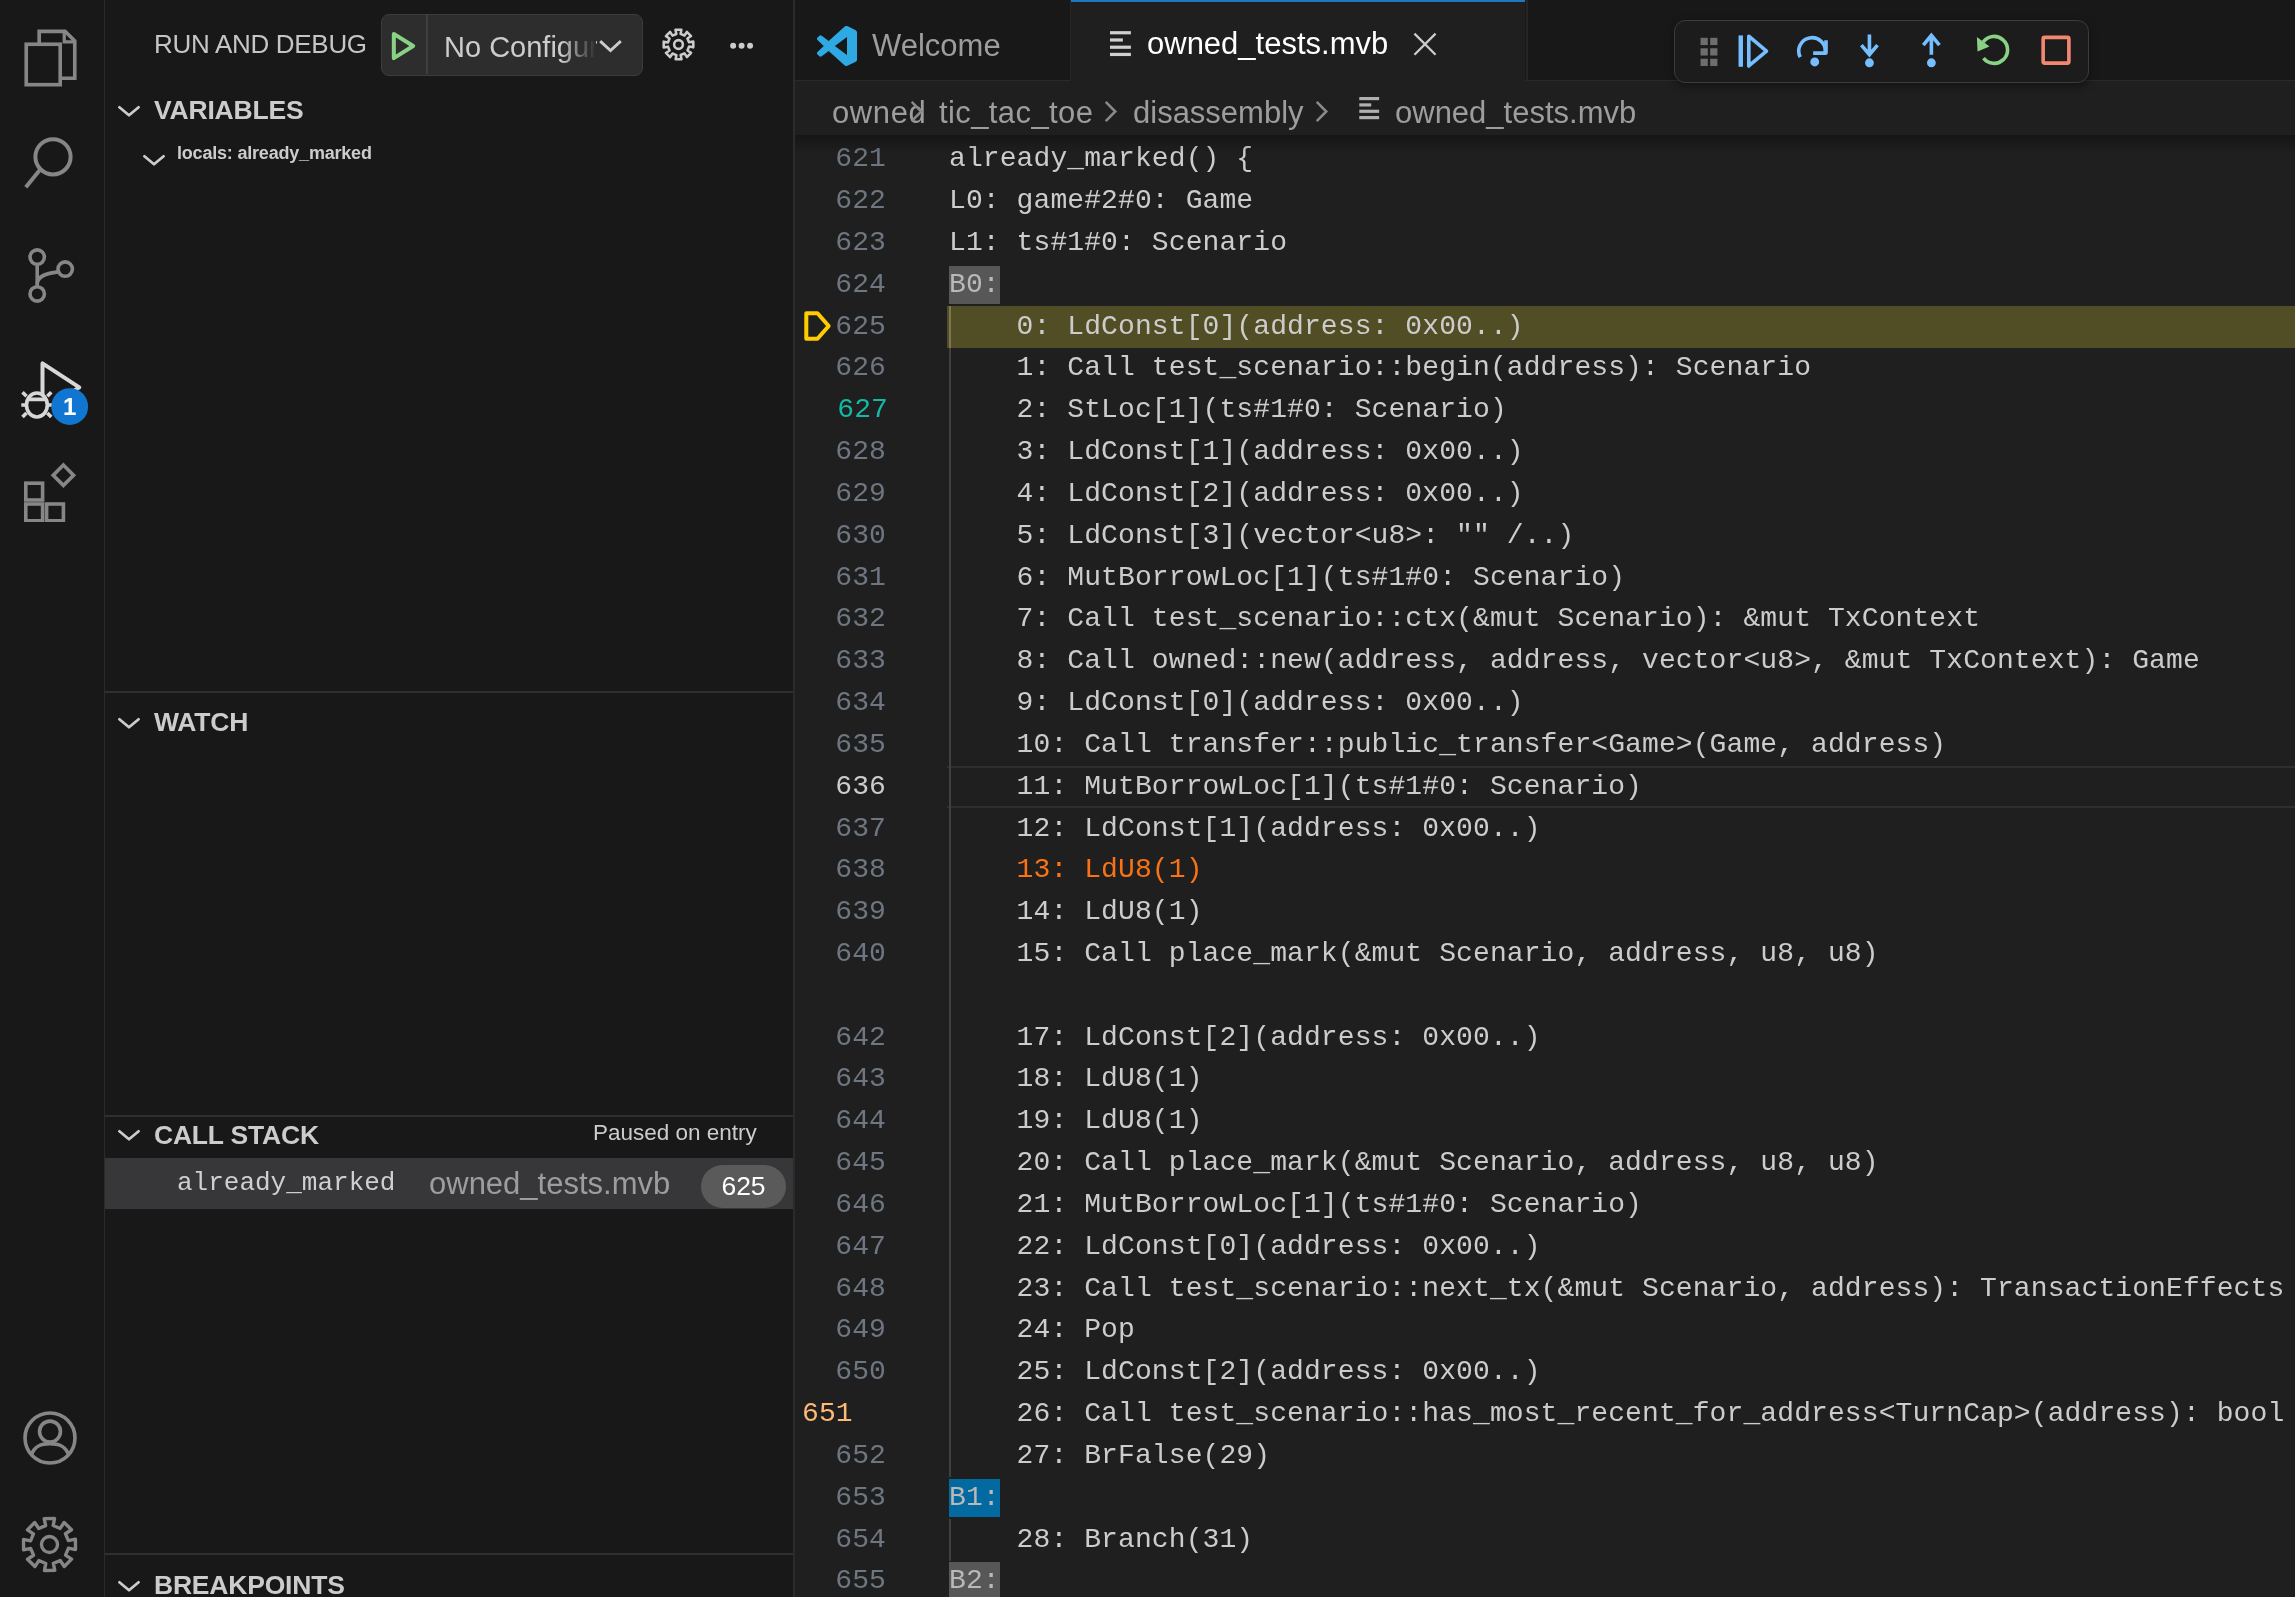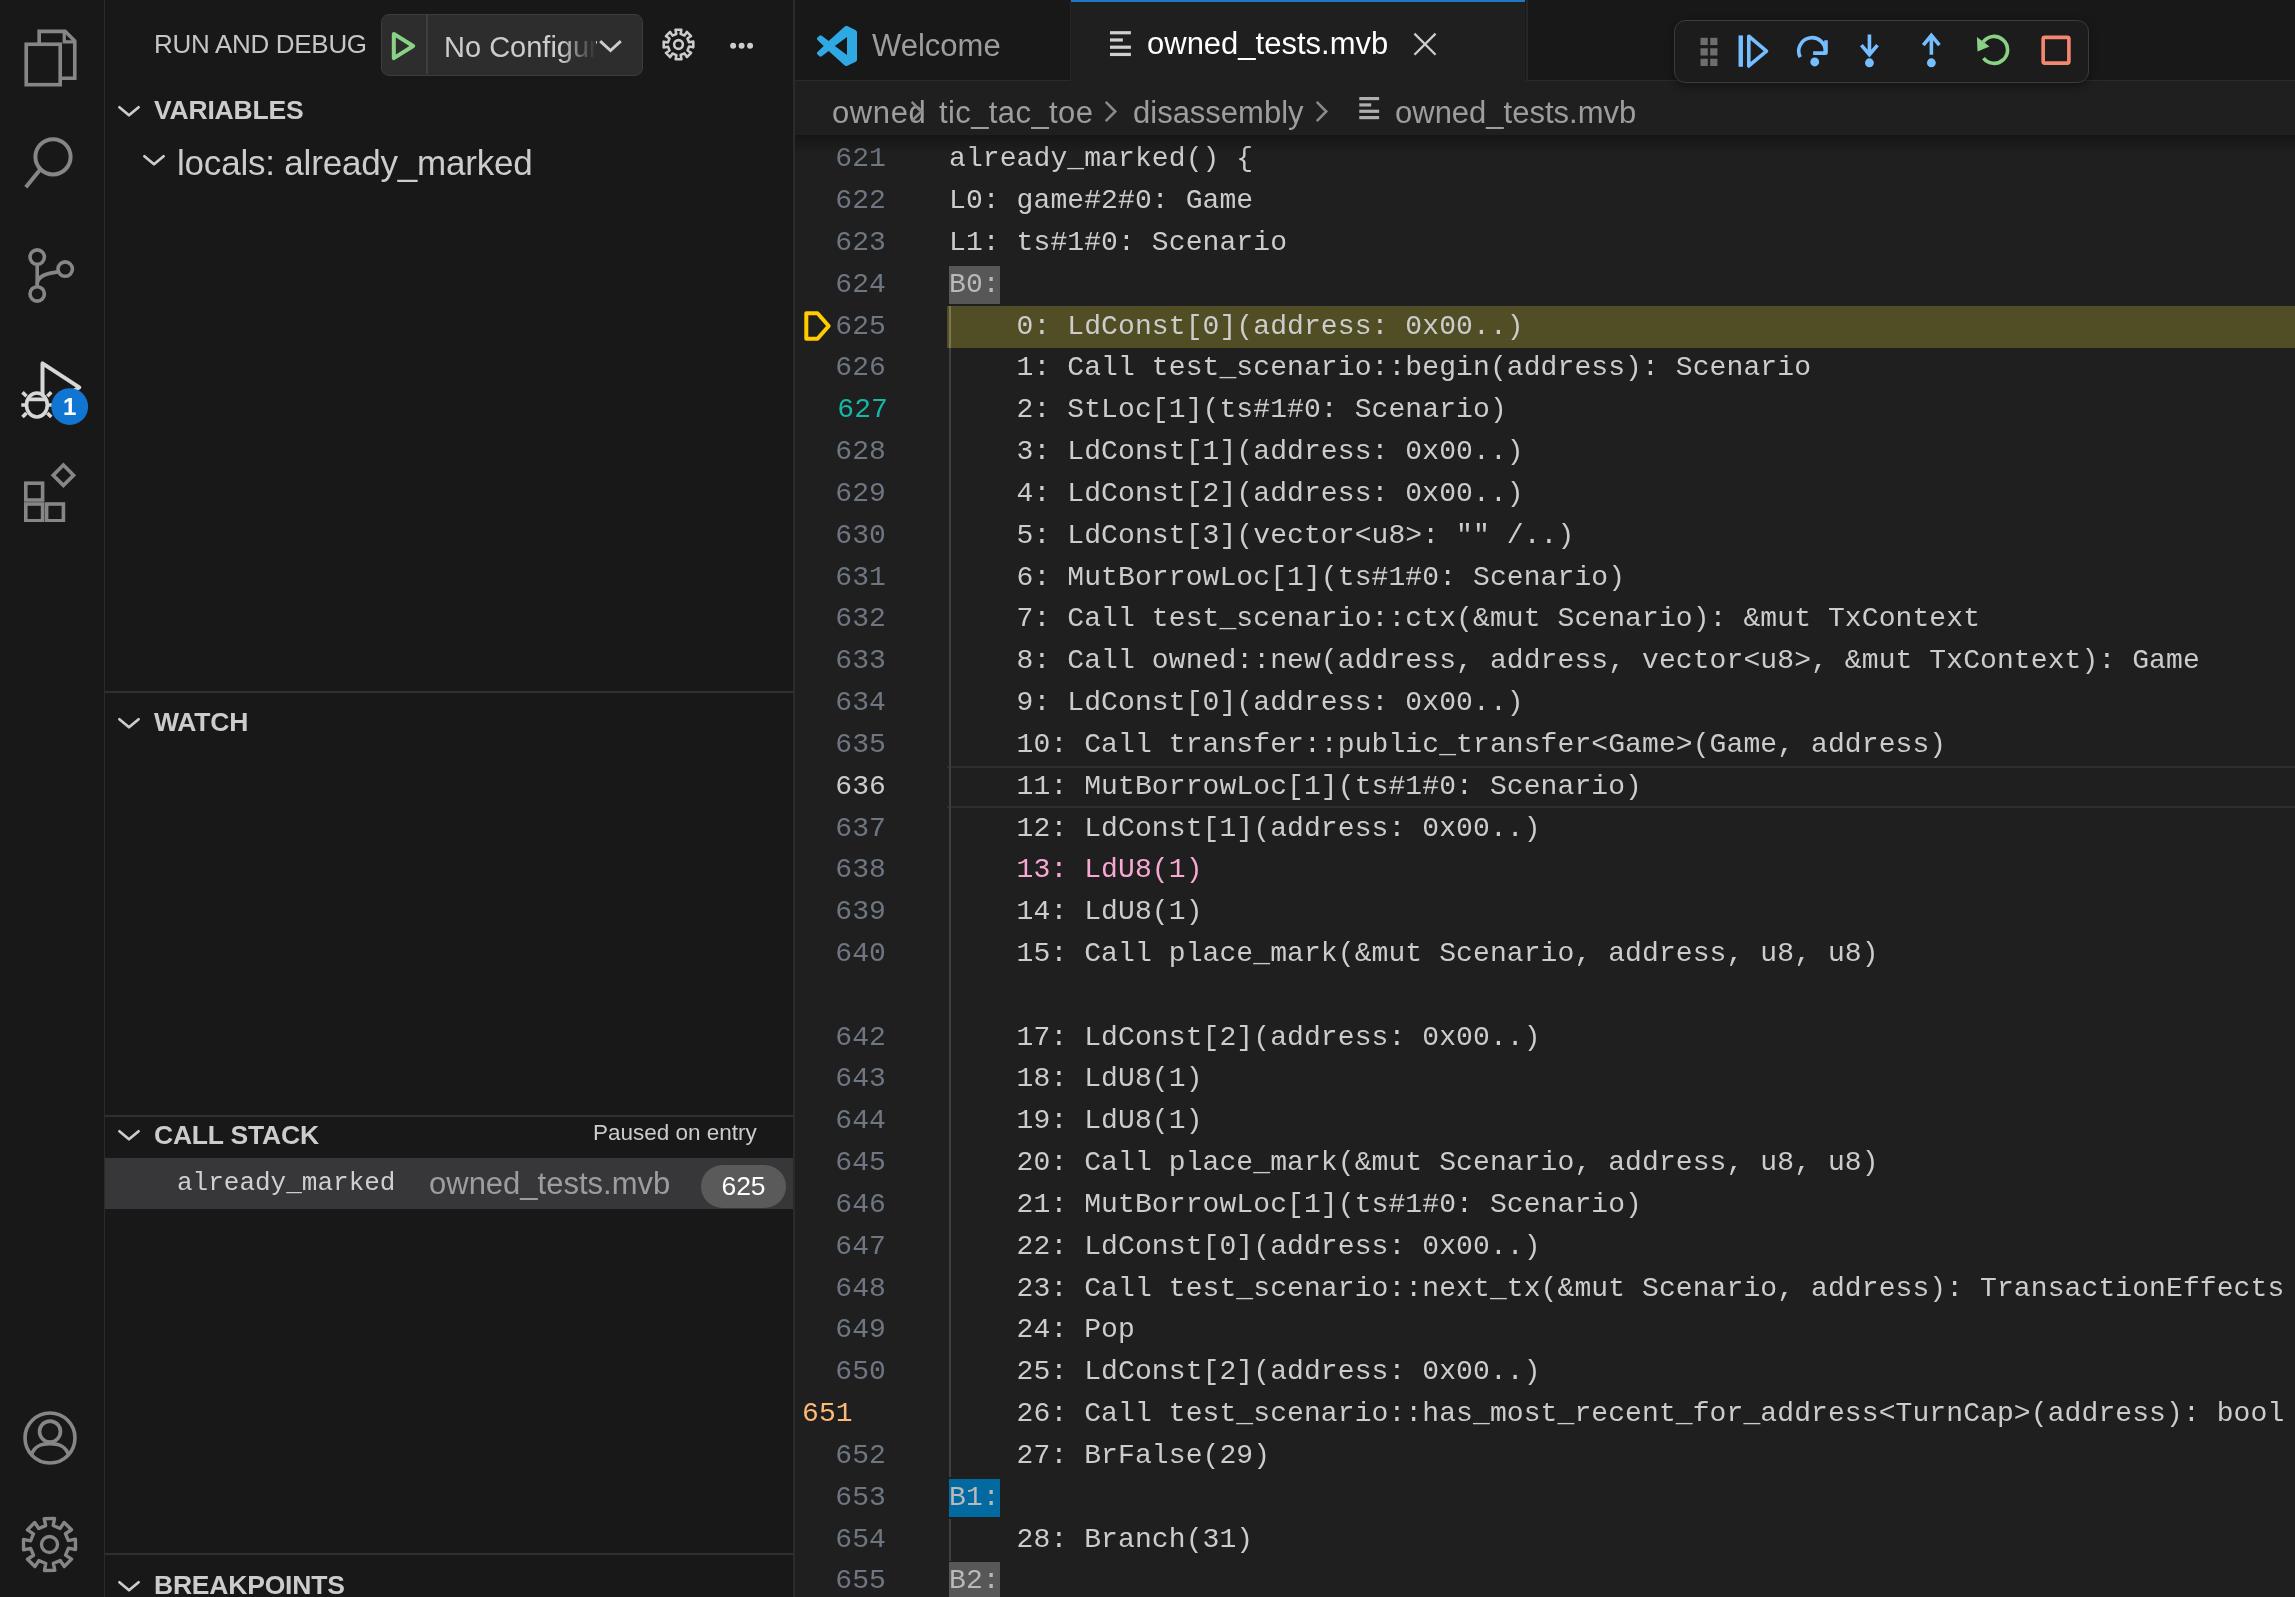--- a/index.html
+++ b/index.html
@@ -67,21 +67,21 @@
     <circle cx="15.5" cy="6" r="3.7" fill="#cccccc"></circle>
     <circle cx="26" cy="6" r="3.7" fill="#cccccc"></circle>
   </svg>
 <svg style="position:absolute;left:117px;top:104px" width="24" height="14.5" viewBox="0 0 30 18" fill="none">
     <path d="M3 4 L15 14 L27 4" stroke="#cccccc" stroke-width="3.4" stroke-linecap="round" stroke-linejoin="round"></path>
   </svg>
 <div style="position:absolute;left:154px;top:95px;font-size:26.5px;font-weight:bold;color:#cccccc;letter-spacing:-0.2px">VARIABLES</div>
 <svg style="position:absolute;left:142px;top:153px" width="24" height="14.5" viewBox="0 0 30 18" fill="none">
     <path d="M3 4 L15 14 L27 4" stroke="#cccccc" stroke-width="3.4" stroke-linecap="round" stroke-linejoin="round"></path>
   </svg>
-<div style="position:absolute;left:177px;top:143px;font-size:35px;font-weight:normal;letter-spacing:-0.2px;color:#cccccc">locals: already_marked</div>
+<div style="position:absolute;left:177px;top:143px;font-size:18px;font-weight:bold;letter-spacing:-0.2px;color:#cccccc">locals: already_marked</div>
 <div style="position:absolute;left:105px;top:691px;width:688px;height:1.6px;background:#2f2f2f"></div>
 <svg style="position:absolute;left:117px;top:716px" width="24" height="14.5" viewBox="0 0 30 18" fill="none">
     <path d="M3 4 L15 14 L27 4" stroke="#cccccc" stroke-width="3.4" stroke-linecap="round" stroke-linejoin="round"></path>
   </svg>
 <div style="position:absolute;left:154px;top:707px;font-size:26.5px;font-weight:bold;color:#cccccc;letter-spacing:-0.2px">WATCH</div>
 <div style="position:absolute;left:105px;top:1115px;width:688px;height:1.6px;background:#2f2f2f"></div>
 <svg style="position:absolute;left:117px;top:1128px" width="24" height="14.5" viewBox="0 0 30 18" fill="none">
     <path d="M3 4 L15 14 L27 4" stroke="#cccccc" stroke-width="3.4" stroke-linecap="round" stroke-linejoin="round"></path>
   </svg>
 <div style="position:absolute;left:154px;top:1120px;font-size:26.5px;font-weight:bold;color:#cccccc;letter-spacing:-0.2px">CALL STACK</div>
@@ -114,21 +114,21 @@
     <div style="position:absolute;left:0;top:431px;width:100%;height:42px;line-height:42px;white-space:pre"><span style="position:absolute;left:0;width:91px;text-align:right;color:#6e7681">628</span><span style="position:absolute;left:154px;color:#cccccc">    3: LdConst[1](address: 0x00..)</span></div>
     <div style="position:absolute;left:0;top:473px;width:100%;height:42px;line-height:42px;white-space:pre"><span style="position:absolute;left:0;width:91px;text-align:right;color:#6e7681">629</span><span style="position:absolute;left:154px;color:#cccccc">    4: LdConst[2](address: 0x00..)</span></div>
     <div style="position:absolute;left:0;top:515px;width:100%;height:42px;line-height:42px;white-space:pre"><span style="position:absolute;left:0;width:91px;text-align:right;color:#6e7681">630</span><span style="position:absolute;left:154px;color:#cccccc">    5: LdConst[3](vector&lt;u8&gt;: "" /..)</span></div>
     <div style="position:absolute;left:0;top:557px;width:100%;height:42px;line-height:42px;white-space:pre"><span style="position:absolute;left:0;width:91px;text-align:right;color:#6e7681">631</span><span style="position:absolute;left:154px;color:#cccccc">    6: MutBorrowLoc[1](ts#1#0: Scenario)</span></div>
     <div style="position:absolute;left:0;top:598px;width:100%;height:42px;line-height:42px;white-space:pre"><span style="position:absolute;left:0;width:91px;text-align:right;color:#6e7681">632</span><span style="position:absolute;left:154px;color:#cccccc">    7: Call test_scenario::ctx(&amp;mut Scenario): &amp;mut TxContext</span></div>
     <div style="position:absolute;left:0;top:640px;width:100%;height:42px;line-height:42px;white-space:pre"><span style="position:absolute;left:0;width:91px;text-align:right;color:#6e7681">633</span><span style="position:absolute;left:154px;color:#cccccc">    8: Call owned::new(address, address, vector&lt;u8&gt;, &amp;mut TxContext): Game</span></div>
     <div style="position:absolute;left:0;top:682px;width:100%;height:42px;line-height:42px;white-space:pre"><span style="position:absolute;left:0;width:91px;text-align:right;color:#6e7681">634</span><span style="position:absolute;left:154px;color:#cccccc">    9: LdConst[0](address: 0x00..)</span></div>
     <div style="position:absolute;left:0;top:724px;width:100%;height:42px;line-height:42px;white-space:pre"><span style="position:absolute;left:0;width:91px;text-align:right;color:#6e7681">635</span><span style="position:absolute;left:154px;color:#cccccc">    10: Call transfer::public_transfer&lt;Game&gt;(Game, address)</span></div>
     <div style="position:absolute;left:0;top:766px;width:100%;height:42px;line-height:42px;white-space:pre"><span style="position:absolute;left:0;width:91px;text-align:right;color:#cccccc">636</span><span style="position:absolute;left:154px;color:#cccccc">    11: MutBorrowLoc[1](ts#1#0: Scenario)</span></div>
     <div style="position:absolute;left:0;top:808px;width:100%;height:42px;line-height:42px;white-space:pre"><span style="position:absolute;left:0;width:91px;text-align:right;color:#6e7681">637</span><span style="position:absolute;left:154px;color:#cccccc">    12: LdConst[1](address: 0x00..)</span></div>
-    <div style="position:absolute;left:0;top:849px;width:100%;height:42px;line-height:42px;white-space:pre"><span style="position:absolute;left:0;width:91px;text-align:right;color:#6e7681">638</span><span style="position:absolute;left:154px;color:#f9a8d4">    13: LdU8(1)</span></div>
+    <div style="position:absolute;left:0;top:849px;width:100%;height:42px;line-height:42px;white-space:pre"><span style="position:absolute;left:0;width:91px;text-align:right;color:#6e7681">638</span><span style="position:absolute;left:154px;color:#f97316">    13: LdU8(1)</span></div>
     <div style="position:absolute;left:0;top:891px;width:100%;height:42px;line-height:42px;white-space:pre"><span style="position:absolute;left:0;width:91px;text-align:right;color:#6e7681">639</span><span style="position:absolute;left:154px;color:#cccccc">    14: LdU8(1)</span></div>
     <div style="position:absolute;left:0;top:933px;width:100%;height:42px;line-height:42px;white-space:pre"><span style="position:absolute;left:0;width:91px;text-align:right;color:#6e7681">640</span><span style="position:absolute;left:154px;color:#cccccc">    15: Call place_mark(&amp;mut Scenario, address, u8, u8)</span></div>
     <div style="position:absolute;left:0;top:1017px;width:100%;height:42px;line-height:42px;white-space:pre"><span style="position:absolute;left:0;width:91px;text-align:right;color:#6e7681">642</span><span style="position:absolute;left:154px;color:#cccccc">    17: LdConst[2](address: 0x00..)</span></div>
     <div style="position:absolute;left:0;top:1058px;width:100%;height:42px;line-height:42px;white-space:pre"><span style="position:absolute;left:0;width:91px;text-align:right;color:#6e7681">643</span><span style="position:absolute;left:154px;color:#cccccc">    18: LdU8(1)</span></div>
     <div style="position:absolute;left:0;top:1100px;width:100%;height:42px;line-height:42px;white-space:pre"><span style="position:absolute;left:0;width:91px;text-align:right;color:#6e7681">644</span><span style="position:absolute;left:154px;color:#cccccc">    19: LdU8(1)</span></div>
     <div style="position:absolute;left:0;top:1142px;width:100%;height:42px;line-height:42px;white-space:pre"><span style="position:absolute;left:0;width:91px;text-align:right;color:#6e7681">645</span><span style="position:absolute;left:154px;color:#cccccc">    20: Call place_mark(&amp;mut Scenario, address, u8, u8)</span></div>
     <div style="position:absolute;left:0;top:1184px;width:100%;height:42px;line-height:42px;white-space:pre"><span style="position:absolute;left:0;width:91px;text-align:right;color:#6e7681">646</span><span style="position:absolute;left:154px;color:#cccccc">    21: MutBorrowLoc[1](ts#1#0: Scenario)</span></div>
     <div style="position:absolute;left:0;top:1226px;width:100%;height:42px;line-height:42px;white-space:pre"><span style="position:absolute;left:0;width:91px;text-align:right;color:#6e7681">647</span><span style="position:absolute;left:154px;color:#cccccc">    22: LdConst[0](address: 0x00..)</span></div>
     <div style="position:absolute;left:0;top:1268px;width:100%;height:42px;line-height:42px;white-space:pre"><span style="position:absolute;left:0;width:91px;text-align:right;color:#6e7681">648</span><span style="position:absolute;left:154px;color:#cccccc">    23: Call test_scenario::next_tx(&amp;mut Scenario, address): TransactionEffects</span></div>
     <div style="position:absolute;left:0;top:1309px;width:100%;height:42px;line-height:42px;white-space:pre"><span style="position:absolute;left:0;width:91px;text-align:right;color:#6e7681">649</span><span style="position:absolute;left:154px;color:#cccccc">    24: Pop</span></div>

